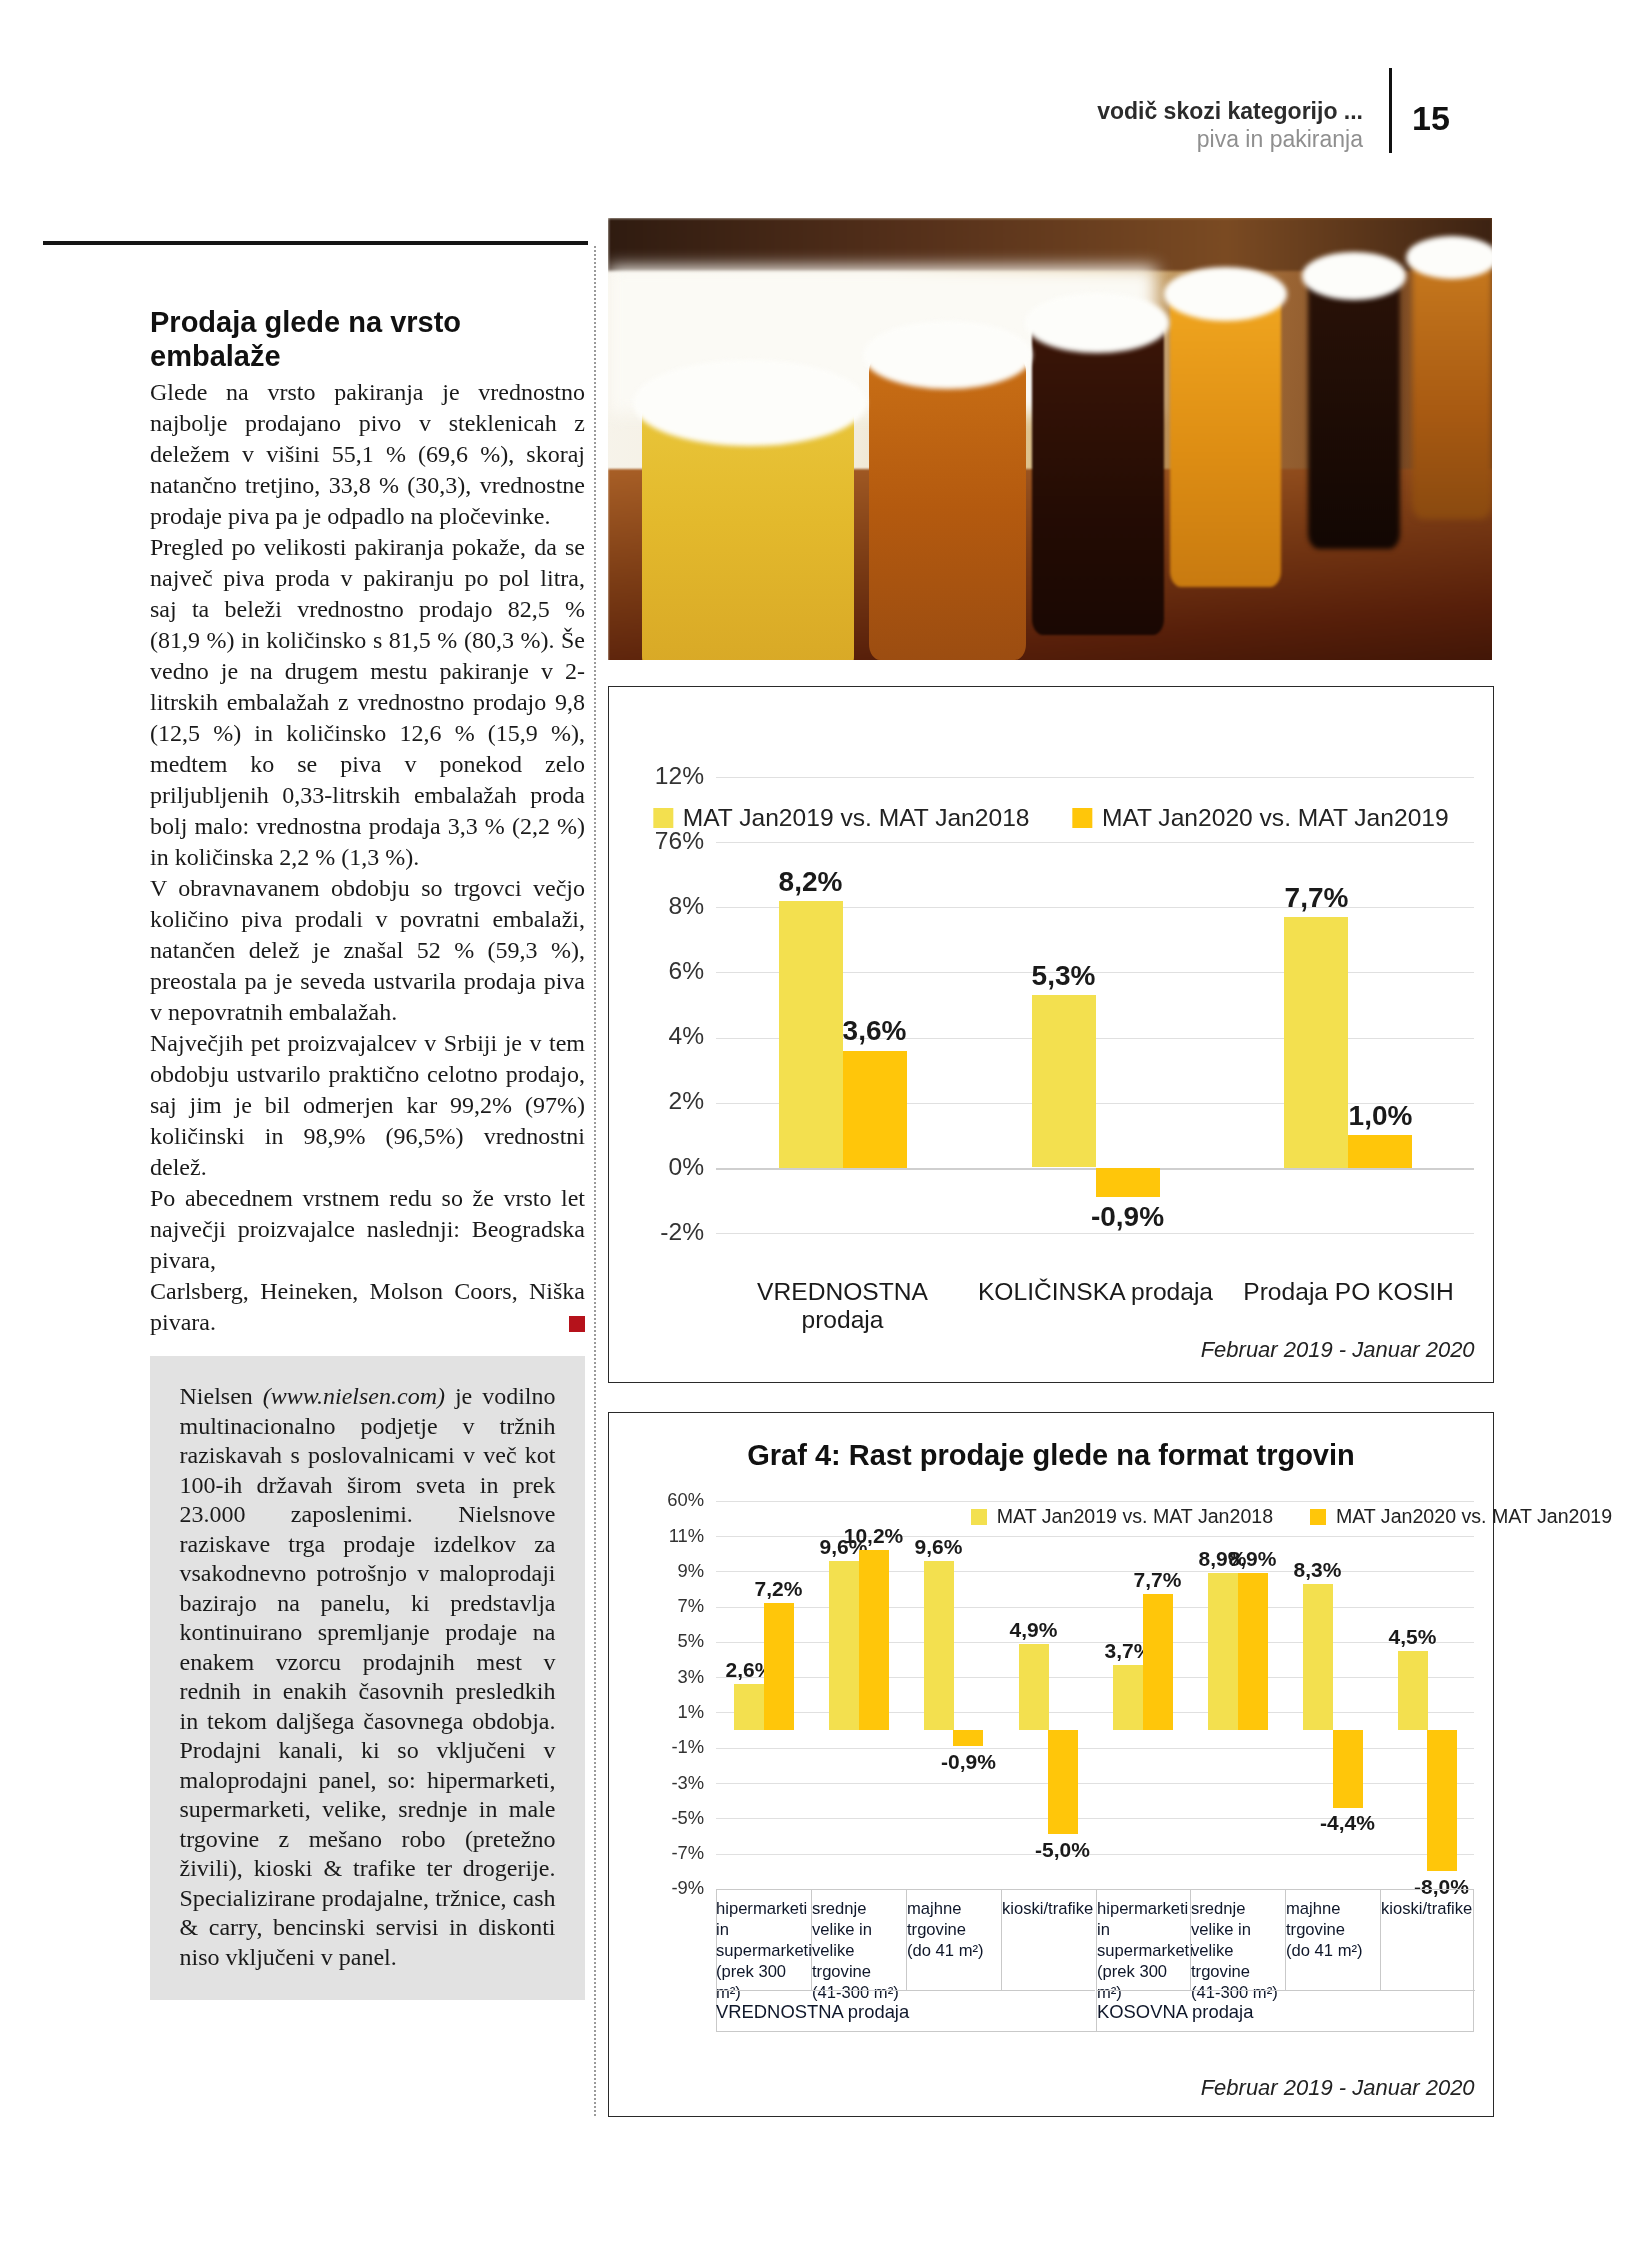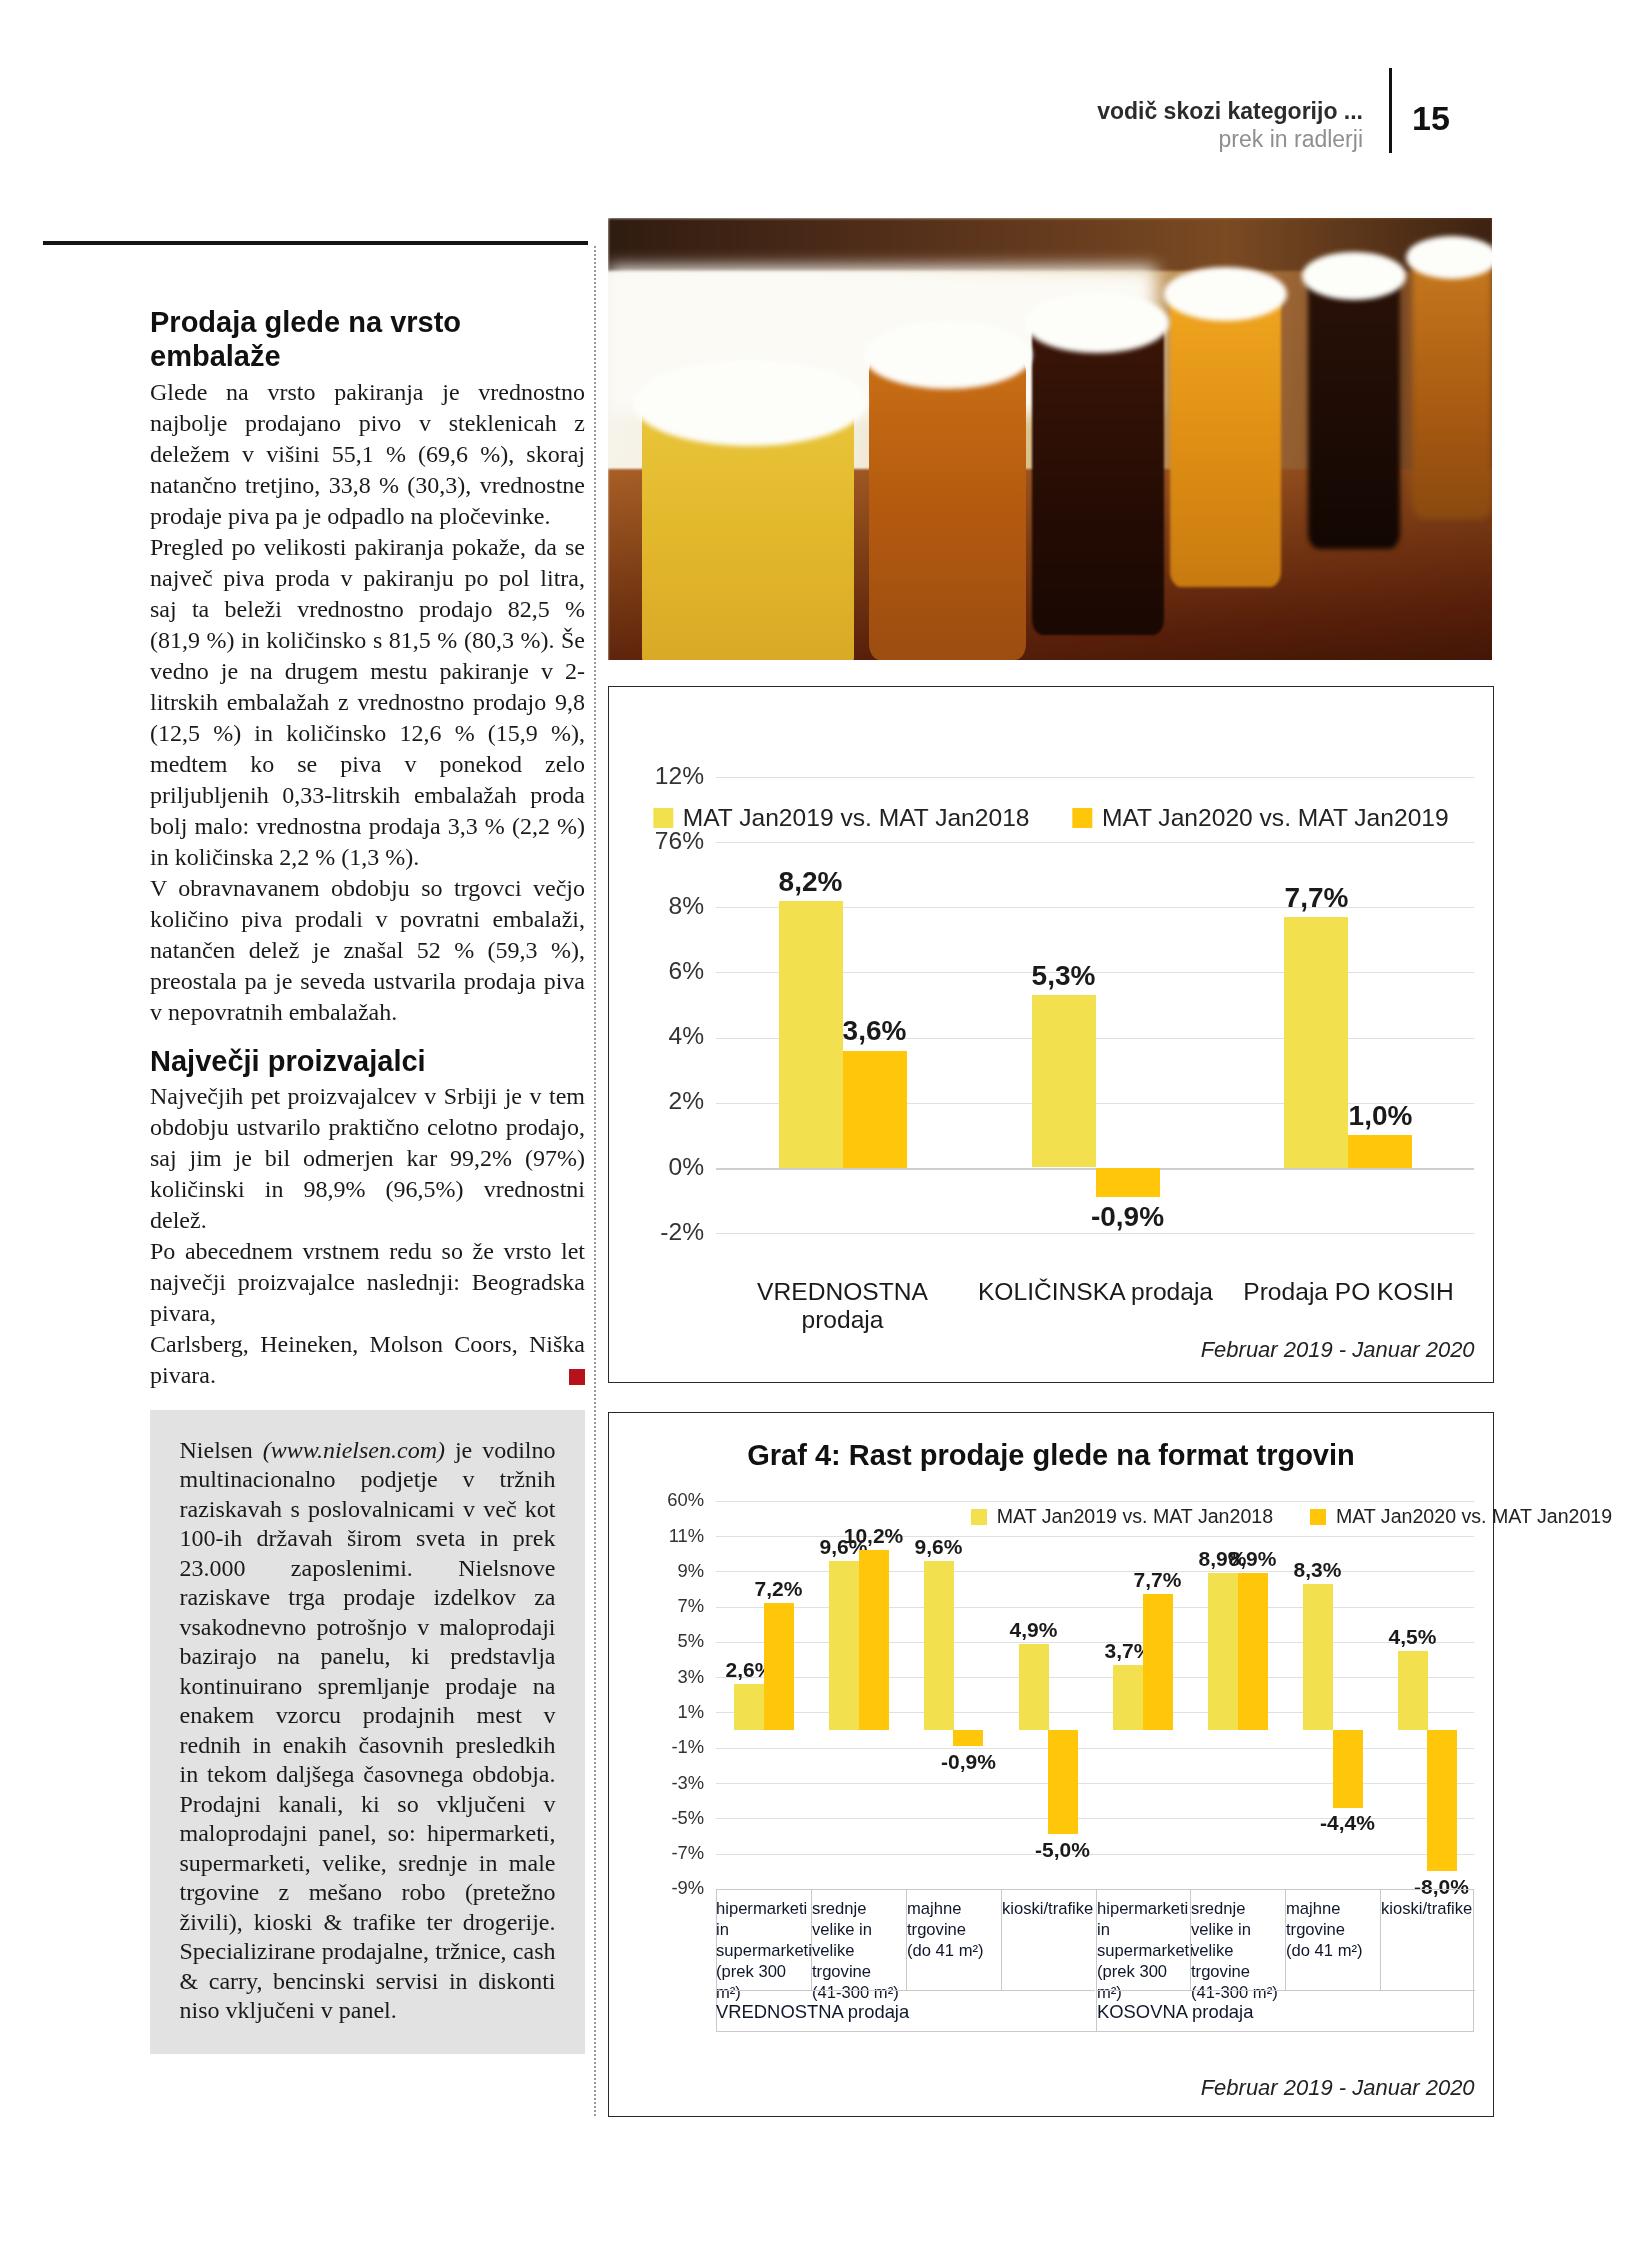--- a/index.html
+++ b/index.html
@@ -60,34 +60,33 @@
               white-space:pre-line;border-left:1.2px solid #c9c9c9;}
   .strip-frame{position:absolute;box-sizing:border-box;border:1.2px solid #c9c9c9;}
 </style>
 </head>
 <body>
 
 <div id="page">
 
   <div class="hdr-txt">
     <div class="hdr-line1">vodič skozi kategorijo ...</div>
-    <div class="hdr-line2">prek in radlerji</div>
+    <div class="hdr-line2">piva in pakiranja</div>
   </div>
   <div class="hdr-divider"></div>
   <div class="hdr-page">15</div>
 
   <div class="top-rule"></div>
   <div class="dotline"></div>
 
   <div id="column">
     <h2>Prodaja glede na vrsto embalaže</h2>
     <p>Glede na vrsto pakiranja je vrednostno najbolje prodajano pivo v steklenicah z deležem v višini 55,1 % (69,6 %), skoraj natančno tretjino, 33,8 % (30,3), vrednostne prodaje piva pa je odpadlo na pločevinke.</p>
     <p>Pregled po velikosti pakiranja pokaže, da se največ piva proda v pakiranju po pol litra, saj ta beleži vrednostno prodajo 82,5 % (81,9 %) in količinsko s 81,5 % (80,3 %). Še vedno je na drugem mestu pakiranje v 2-litrskih embalažah z vrednostno prodajo 9,8 (12,5 %) in količinsko 12,6 % (15,9 %), medtem ko se piva v ponekod zelo priljubljenih 0,33-litrskih embalažah proda bolj malo: vrednostna prodaja 3,3 % (2,2 %) in količinska 2,2 % (1,3 %).</p>
     <p>V obravnavanem obdobju so trgovci večjo količino piva prodali v povratni embalaži, natančen delež je znašal 52 % (59,3 %), preostala pa je seveda ustvarila prodaja piva v nepovratnih embalažah.</p>
-    <h2>Največji proizvajalci</h2>
     <p>Največjih pet proizvajalcev v Srbiji je v tem obdobju ustvarilo praktično celotno prodajo, saj jim je bil odmerjen kar 99,2% (97%) količinski in 98,9% (96,5%) vrednostni delež.</p>
     <p>Po abecednem vrstnem redu so že vrsto let največji proizvajalce naslednji: Beogradska pivara,</p>
     <p class="endpara"><span>Carlsberg, Heineken, Molson Coors, Niška pivara.</span><span class="red-marker"></span></p>
 
     <div id="infobox">
       <p><span>Nielsen </span><span class="it">(www.nielsen.com)</span><span> je vodilno multinacionalno podjetje v tržnih raziskavah s poslovalnicami v več kot 100-ih državah širom sveta in prek 23.000 zaposlenimi. Nielsnove raziskave trga prodaje izdelkov za vsakodnevno potrošnjo v maloprodaji bazirajo na panelu, ki predstavlja kontinuirano spremljanje prodaje na enakem vzorcu prodajnih mest v rednih in enakih časovnih presledkih in tekom daljšega časovnega obdobja. Prodajni kanali, ki so vključeni v maloprodajni panel, so: hipermarketi, supermarketi, velike, srednje in male trgovine z mešano robo (pretežno živili), kioski &amp; trafike ter drogerije. Specializirane prodajalne, tržnice, cash &amp; carry, bencinski servisi in diskonti niso vključeni v panel.</span></p>
     </div>
   </div>
 
   <div id="photo">

